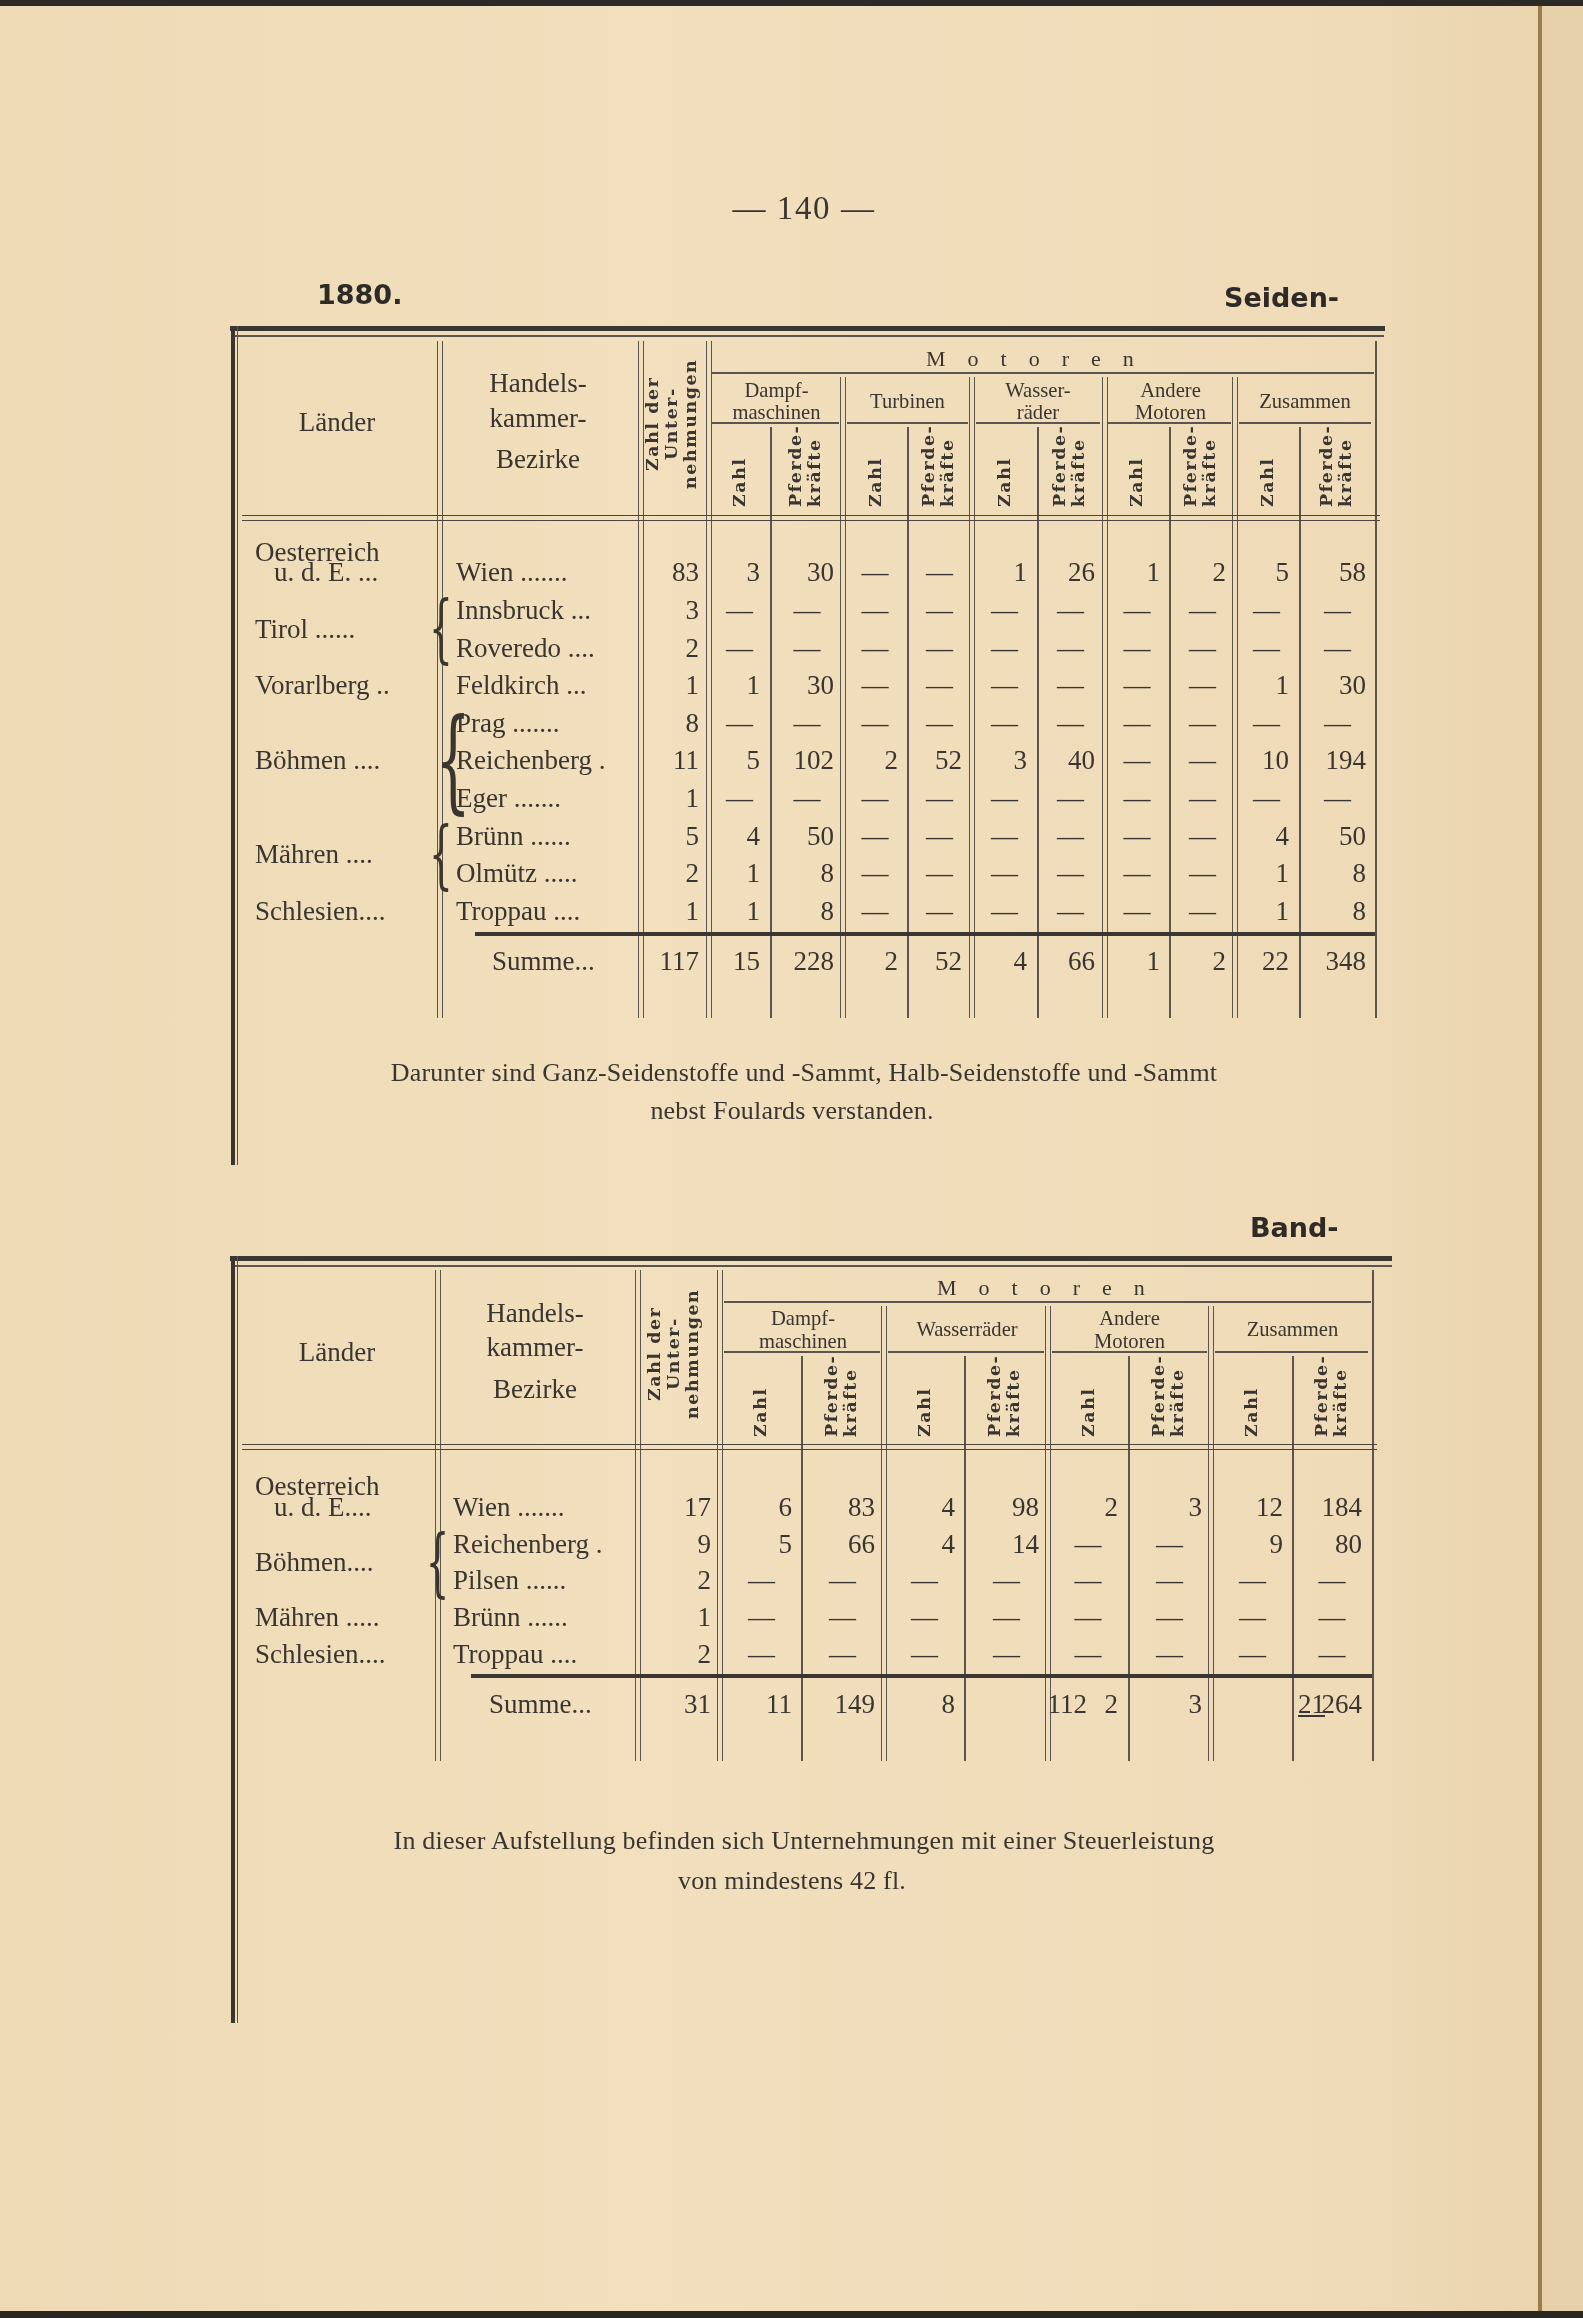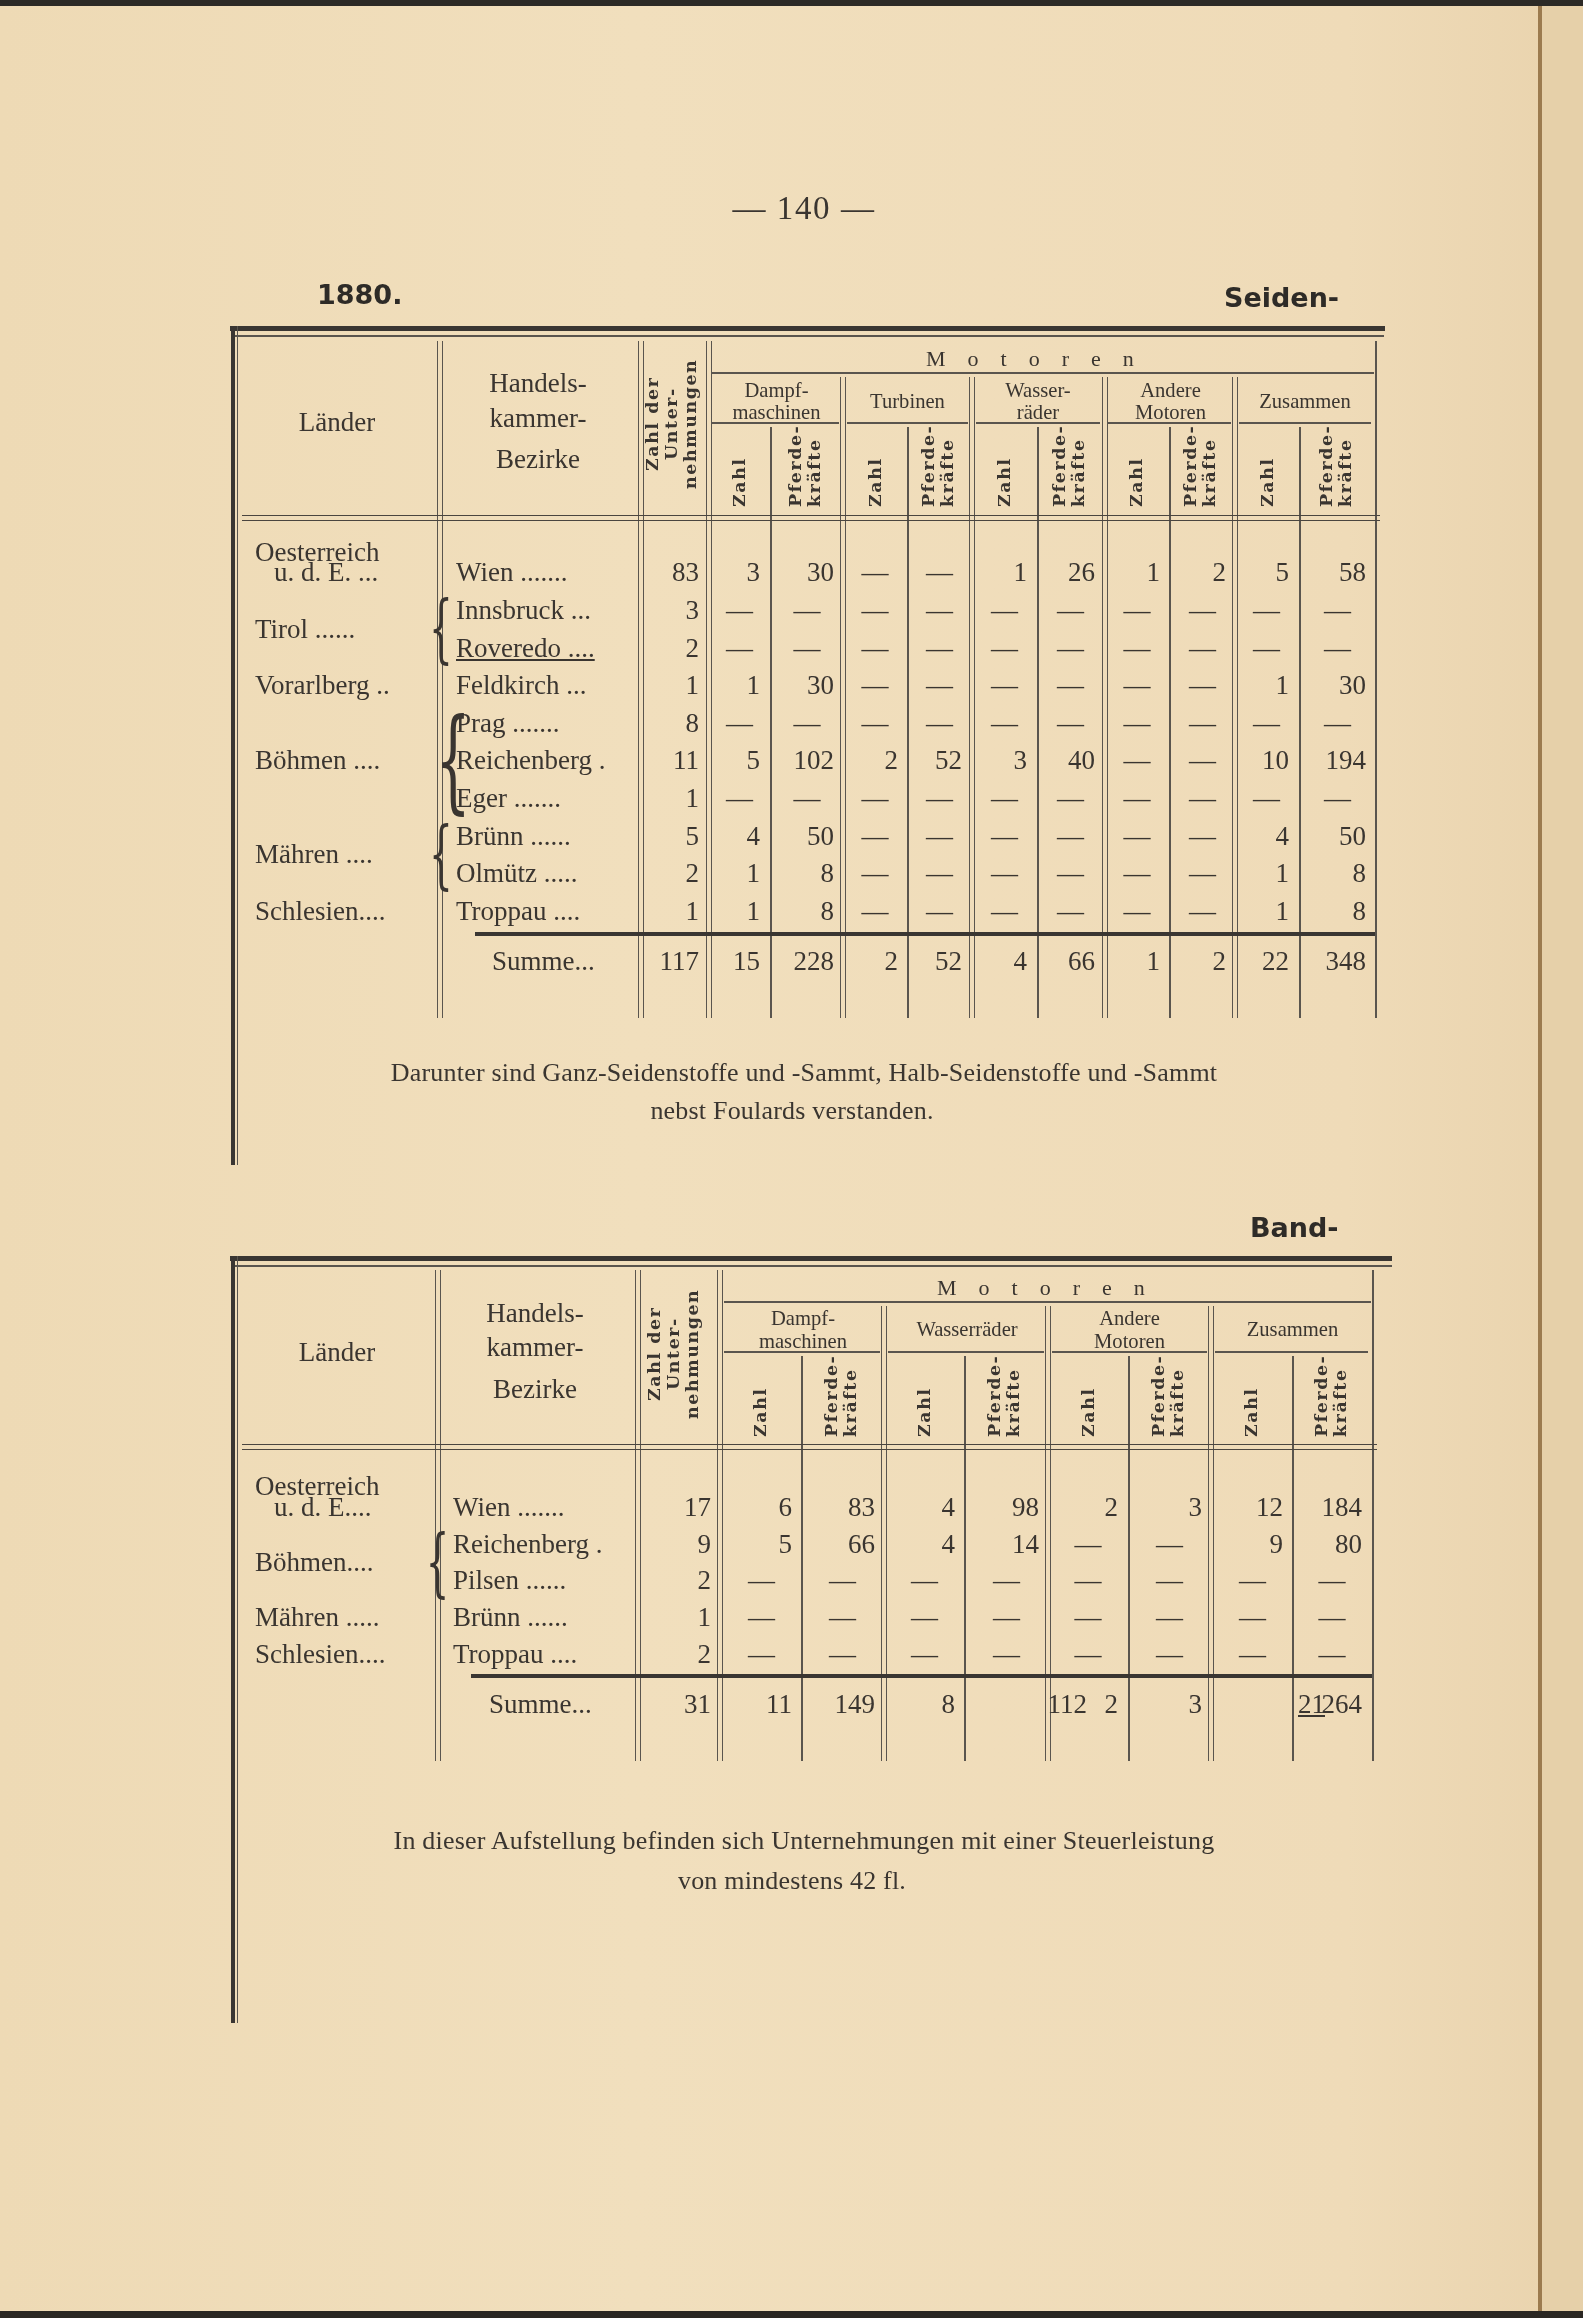--- a/index.html
+++ b/index.html
@@ -136,21 +136,21 @@
       <div class="cell dash" style="left:709px; top:592px; width:61px;">—</div>
       <div class="cell dash" style="left:770px; top:592px; width:74px;">—</div>
       <div class="cell dash" style="left:843px; top:592px; width:64px;">—</div>
       <div class="cell dash" style="left:907px; top:592px; width:65px;">—</div>
       <div class="cell dash" style="left:972px; top:592px; width:65px;">—</div>
       <div class="cell dash" style="left:1037px; top:592px; width:67px;">—</div>
       <div class="cell dash" style="left:1105px; top:592px; width:64px;">—</div>
       <div class="cell dash" style="left:1169px; top:592px; width:67px;">—</div>
       <div class="cell dash" style="left:1235px; top:592px; width:63px;">—</div>
       <div class="cell dash" style="left:1299px; top:592px; width:77px;">—</div>
-      <div class="cell lbl" style="left:456px; top:630px;text-decoration:underline;">Roveredo ....</div>
+      <div class="cell lbl" style="left:456px; top:630px;">Roveredo ....</div>
       <div class="cell num" style="left:641px; top:630px; width:58px;">2</div>
       <div class="cell dash" style="left:709px; top:630px; width:61px;">—</div>
       <div class="cell dash" style="left:770px; top:630px; width:74px;">—</div>
       <div class="cell dash" style="left:843px; top:630px; width:64px;">—</div>
       <div class="cell dash" style="left:907px; top:630px; width:65px;">—</div>
       <div class="cell dash" style="left:972px; top:630px; width:65px;">—</div>
       <div class="cell dash" style="left:1037px; top:630px; width:67px;">—</div>
       <div class="cell dash" style="left:1105px; top:630px; width:64px;">—</div>
       <div class="cell dash" style="left:1169px; top:630px; width:67px;">—</div>
       <div class="cell dash" style="left:1235px; top:630px; width:63px;">—</div>

